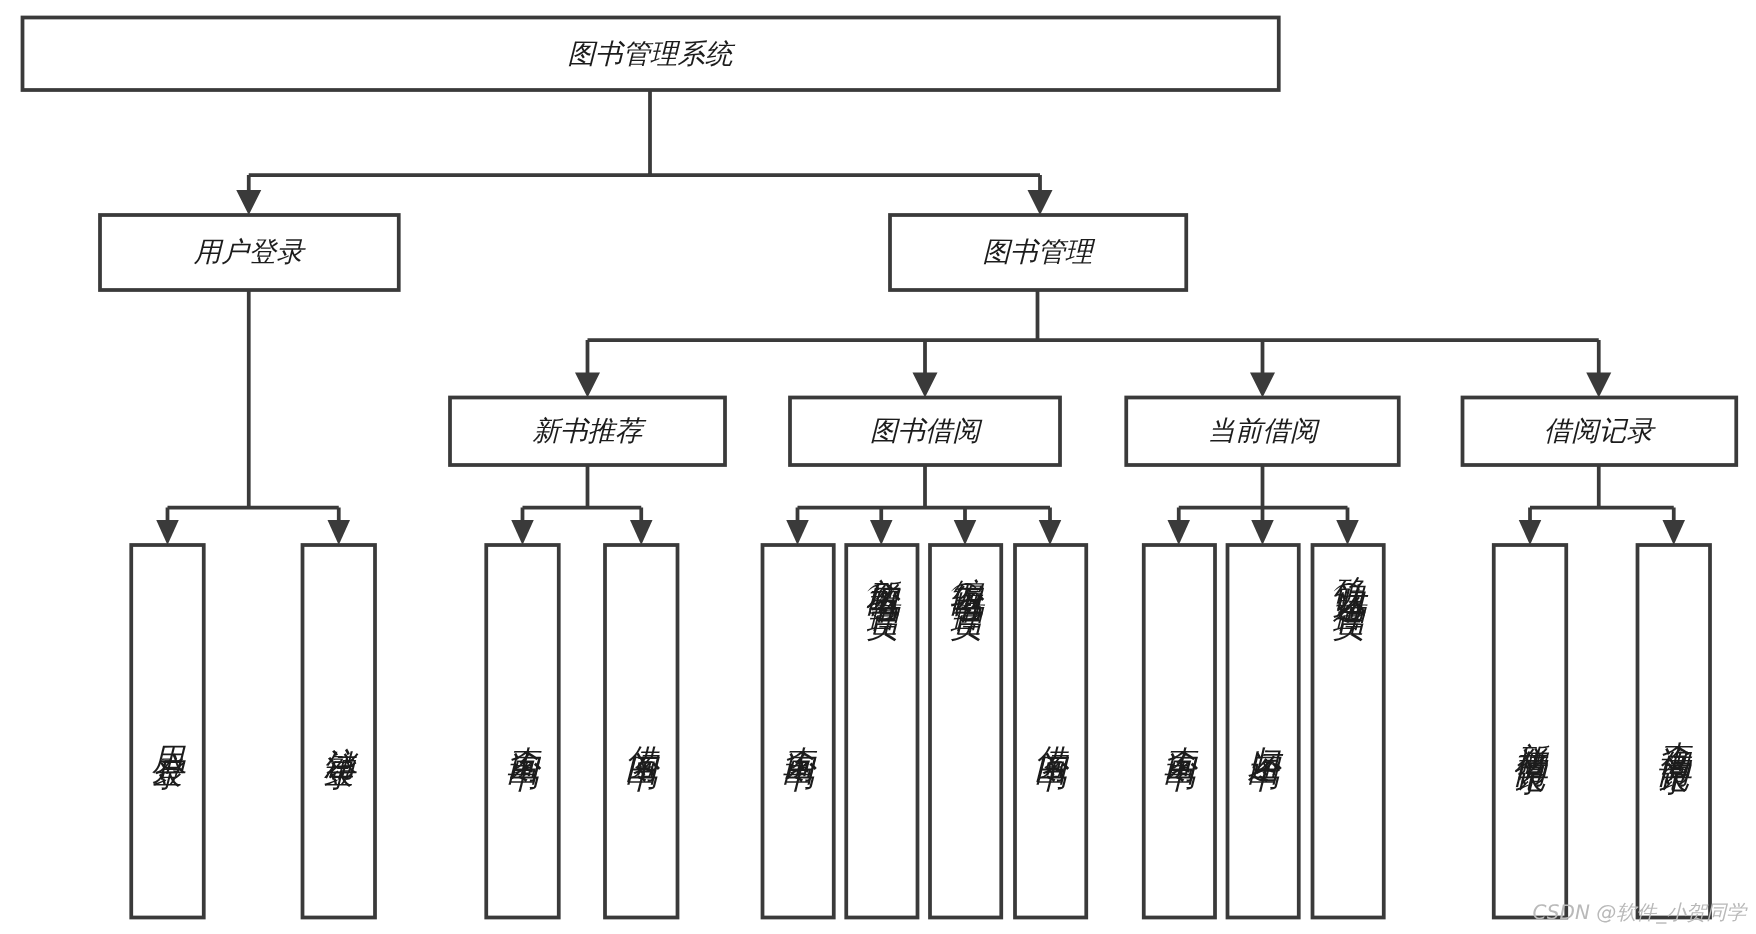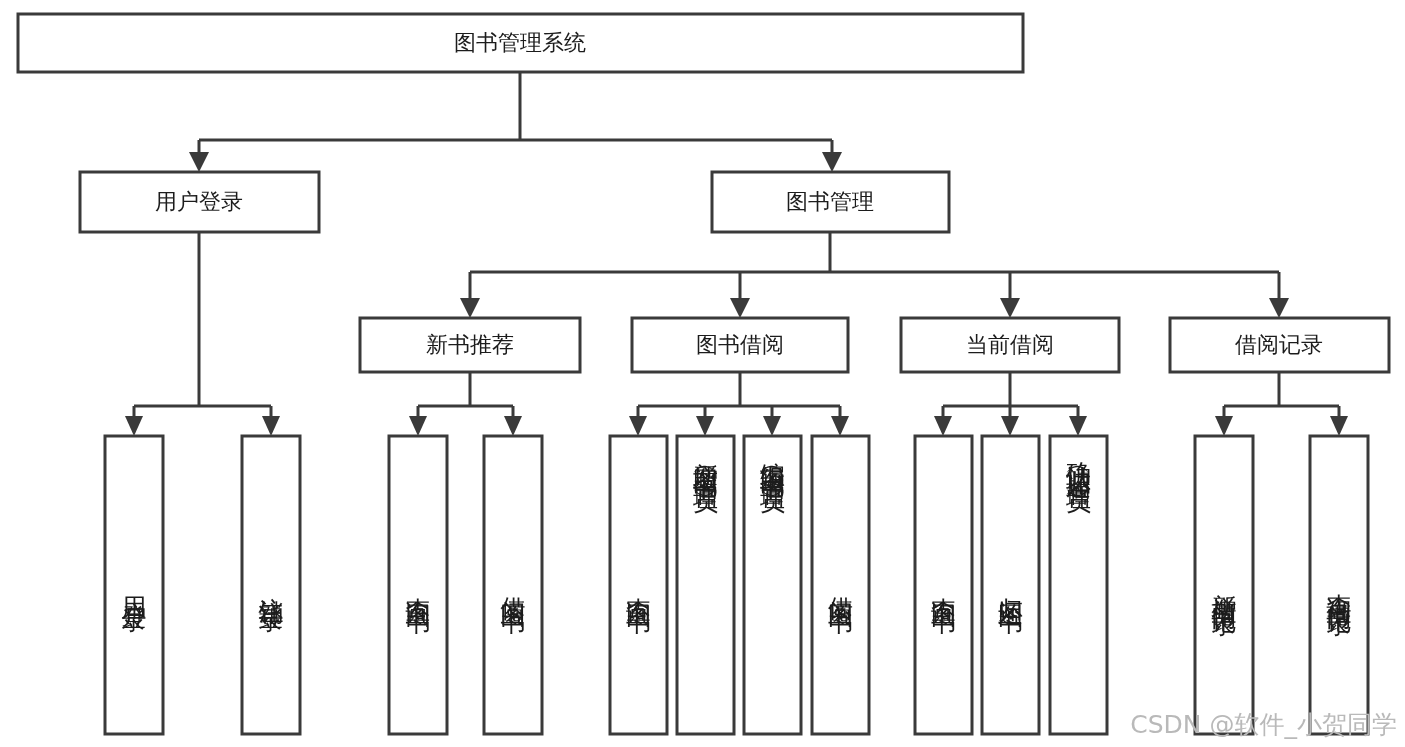--- a/index.html
+++ b/index.html
@@ -7,20 +7,21 @@
     padding: 0;
     background: #ffffff;
   }
   #page {
     position: relative;
     width: 1405px;
     height: 747px;
     background: #ffffff;
     overflow: hidden;
     font-family: "DejaVu Sans", "Liberation Sans", sans-serif;
+    font-style: italic;
   }
   svg#diagram {
     position: absolute;
     left: 0;
     top: 0;
     width: 1405px;
     height: 747px;
   }
   .node-rect {
     fill: #ffffff;
@@ -50,21 +51,21 @@
     fill: #1c1c1c;
     writing-mode: vertical-rl;
     text-orientation: upright;
     letter-spacing: 3px;
   }
   .watermark-text {
     position: absolute;
     right: 8px;
     bottom: 6px;
     font-family: "DejaVu Sans", "Liberation Sans", sans-serif;
-    font-size: 25px;
+    font-size: 16px;
     color: #b9b9b9;
     white-space: nowrap;
     pointer-events: none;
   }
 </style>
 </head>
 <body>
 
 <div id="page">
 

